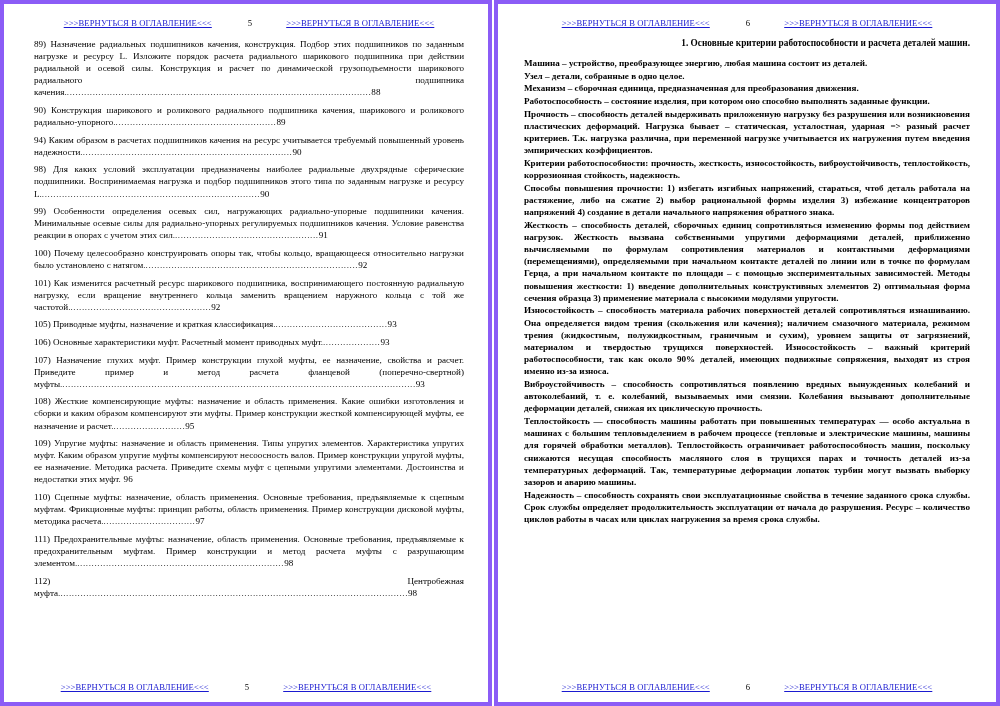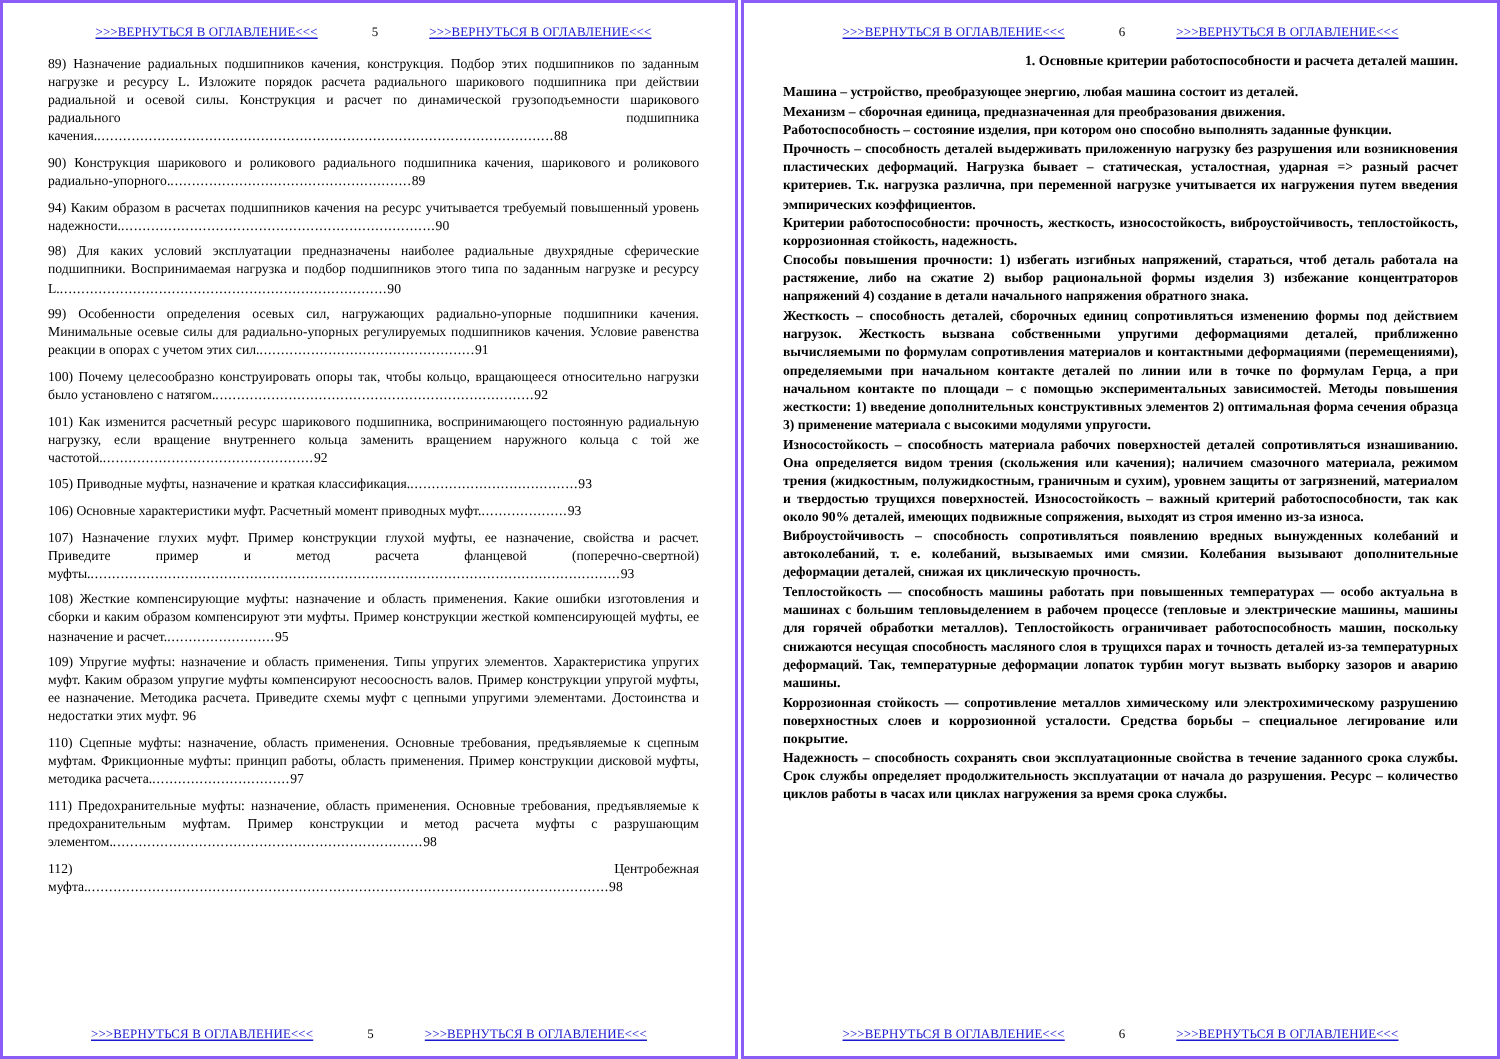--- a/index.html
+++ b/index.html
@@ -18,21 +18,21 @@
     display: flex;
     width: 1000px;
     height: 706px;
     box-sizing: border-box;
     gap: 0;
   }
   .page {
     position: relative;
     box-sizing: border-box;
     background: #ffffff;
-    border: 2px solid #8b5cf6;
+    border: 4px solid #8b5cf6;
     height: 706px;
     overflow: hidden;
   }
   .page-left {
     width: 492px;
     padding: 14px 24px 10px 30px;
   }
   .page-right {
     width: 506px;
     margin-left: 2px;
@@ -213,30 +213,30 @@
       <span class="gap1"></span>
       <span class="pageno">6</span>
       <span class="gap2"></span>
       <span class="link">&gt;&gt;&gt;ВЕРНУТЬСЯ В ОГЛАВЛЕНИЕ&lt;&lt;&lt;</span>
     </div>
 
     <div class="doc-title">1. Основные критерии работоспособности и расчета деталей машин.</div>
 
     <div class="body-text">
       <p>Машина – устройство, преобразующее энергию, любая машина состоит из деталей.</p>
+      <p>Узел – детали, собранные в одно целое.</p>
       <p>Механизм – сборочная единица, предназначенная для преобразования движения.</p>
       <p>Работоспособность – состояние изделия, при котором оно способно выполнять заданные функции.</p>
       <p>Прочность – способность деталей выдерживать приложенную нагрузку без разрушения или возникновения пластических деформаций. Нагрузка бывает – статическая, усталостная, ударная =&gt; разный расчет критериев. Т.к. нагрузка различна, при переменной нагрузке учитывается их нагружения путем введения эмпирических коэффициентов.</p>
       <p>Критерии работоспособности: прочность, жесткость, износостойкость, виброустойчивость, теплостойкость, коррозионная стойкость, надежность.</p>
       <p>Способы повышения прочности: 1) избегать изгибных напряжений, стараться, чтоб деталь работала на растяжение, либо на сжатие 2) выбор рациональной формы изделия 3) избежание концентраторов напряжений 4) создание в детали начального напряжения обратного знака.</p>
       <p>Жесткость – способность деталей, сборочных единиц сопротивляться изменению формы под действием нагрузок. Жесткость вызвана собственными упругими деформациями деталей, приближенно вычисляемыми по формулам сопротивления материалов и контактными деформациями (перемещениями), определяемыми при начальном контакте деталей по линии или в точке по формулам Герца, а при начальном контакте по площади – с помощью экспериментальных зависимостей. Методы повышения жесткости: 1) введение дополнительных конструктивных элементов 2) оптимальная форма сечения образца 3) применение материала с высокими модулями упругости.</p>
       <p>Износостойкость – способность материала рабочих поверхностей деталей сопротивляться изнашиванию. Она определяется видом трения (скольжения или качения); наличием смазочного материала, режимом трения (жидкостным, полужидкостным, граничным и сухим), уровнем защиты от загрязнений, материалом и твердостью трущихся поверхностей. Износостойкость – важный критерий работоспособности, так как около 90% деталей, имеющих подвижные сопряжения, выходят из строя именно из-за износа.</p>
       <p>Виброустойчивость – способность сопротивляться появлению вредных вынужденных колебаний и автоколебаний, т. е. колебаний, вызываемых ими смязии. Колебания вызывают дополнительные деформации деталей, снижая их циклическую прочность.</p>
       <p>Теплостойкость — способность машины работать при повышенных температурах — особо актуальна в машинах с большим тепловыделением в рабочем процессе (тепловые и электрические машины, машины для горячей обработки металлов). Теплостойкость ограничивает работоспособность машин, поскольку снижаются несущая способность масляного слоя в трущихся парах и точность деталей из-за температурных деформаций. Так, температурные деформации лопаток турбин могут вызвать выборку зазоров и аварию машины.</p>
-      <p>Коррозионная стойкость — сопротивление металлов химическому или электрохимическому разрушению поверхностных слоев и коррозионной усталости. Средства борьбы – специальное легирование или покрытие.</p>
       <p>Надежность – способность сохранять свои эксплуатационные свойства в течение заданного срока службы. Срок службы определяет продолжительность эксплуатации от начала до разрушения. Ресурс – количество циклов работы в часах или циклах нагружения за время срока службы.</p>
     </div>
 
     <div class="runner runner-bottom runner-row">
       <span class="link">&gt;&gt;&gt;ВЕРНУТЬСЯ В ОГЛАВЛЕНИЕ&lt;&lt;&lt;</span>
       <span class="gap1"></span>
       <span class="pageno">6</span>
       <span class="gap2"></span>
       <span class="link">&gt;&gt;&gt;ВЕРНУТЬСЯ В ОГЛАВЛЕНИЕ&lt;&lt;&lt;</span>
     </div>

